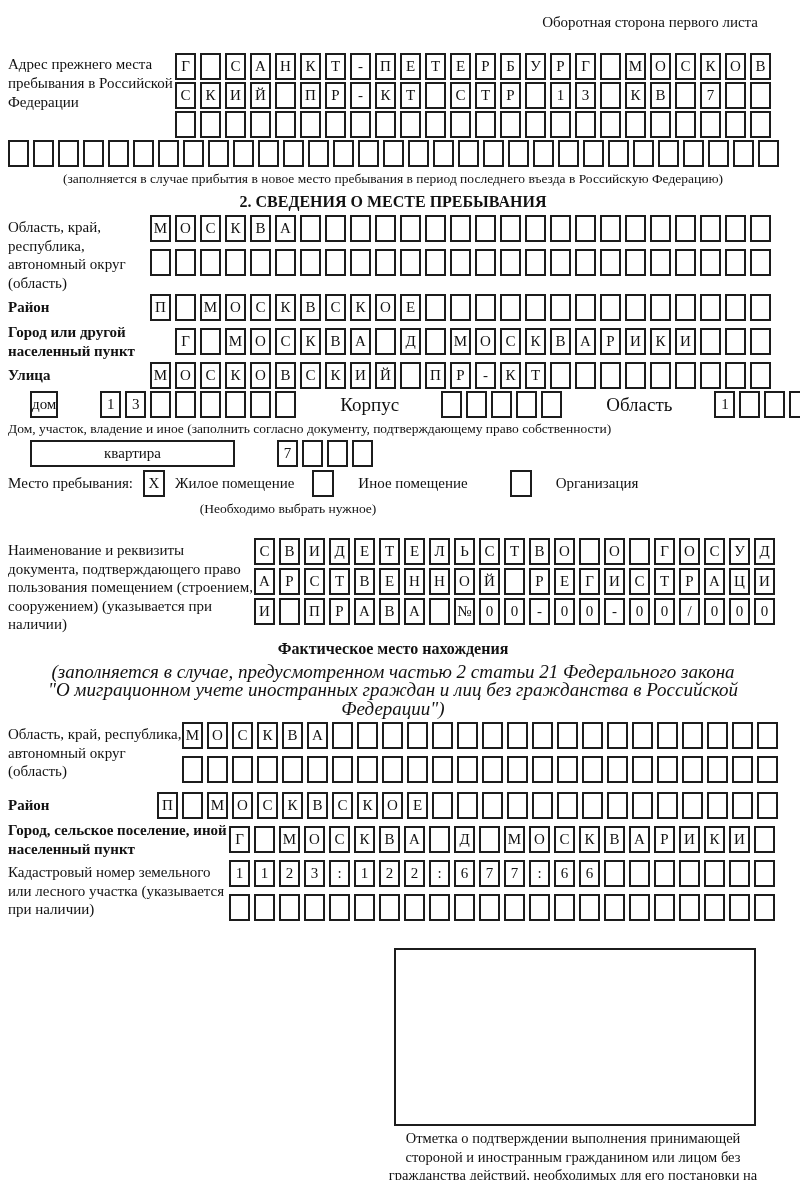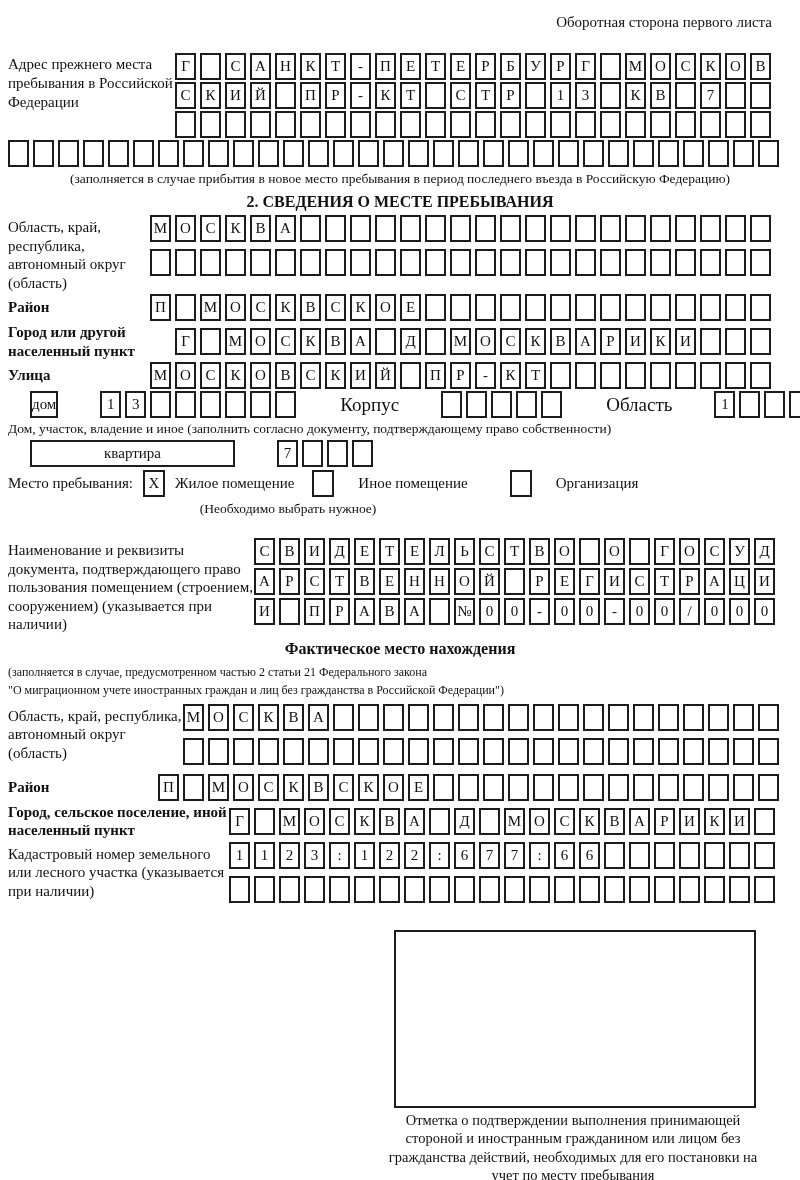--- a/index.html
+++ b/index.html
@@ -2,21 +2,21 @@
 <html lang="ru"><head>
 <meta charset="utf-8">
 <style>
   * { margin:0; padding:0; box-sizing:border-box; }
   html,body { background:#fff; }
   body {
     width:800px; height:1180px;
     font-family:"Liberation Serif","DejaVu Serif",serif;
     color:#111; overflow:hidden;
   }
-  .page { width:800px; height:1180px; padding:14px 8px 0 8px; position:relative; }
+  .page { width:800px; height:1180px; padding:14px 22px 0 8px; position:relative; }
 
   .header-note { text-align:right; font-size:15px; padding-right:20px; margin-bottom:22px; }
 
   
   .boxrow { display:flex; gap:4px; height:27px; }
   .cell {
     width:21px; height:27px; flex:0 0 21px;
     border:2px solid #1c1c1c; background:#fff;
     font-size:15px; line-height:23px; text-align:center;
   }
@@ -47,21 +47,21 @@
   .small-note { font-size:13.5px; line-height:18px; margin:1px 0 2px 0; }
 
   .mesto-row { display:flex; align-items:center; font-size:15px; margin-top:3px; }
   .checkbox {
     width:22px; height:27px; border:2px solid #1c1c1c; background:#fff;
     font-size:15px; line-height:23px; text-align:center; flex:0 0 22px;
   }
   .cb-m { margin:0 10px; }
 
   .fact-title { text-align:center; font-size:16px; font-weight:bold; margin-top:6px; margin-bottom:5px; }
-  .fact-notes { font-size:12px; line-height:18.5px; margin-bottom:4px; }
+  .fact-notes { text-align:center; font-size:19px; line-height:18.5px; margin-bottom:4px;font-style:italic; }
 
   .stamp-wrap { margin-top:20px; margin-left:378px; width:374px;font-family:Liberation Serif, serif; }
   .stamp-box { width:362px; height:178px; border:2px solid #1c1c1c; margin-left:8px; }
   .stamp-caption { text-align:center; font-size:14.5px; line-height:18.5px; margin-top:3px; }
 </style>
 </head>
 <body>
 
 <div class="page">
 

